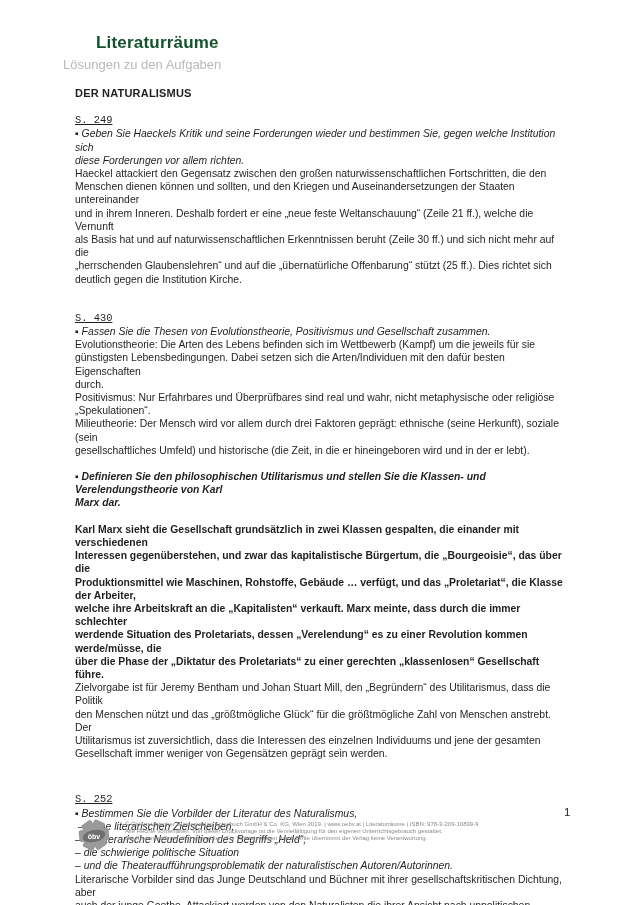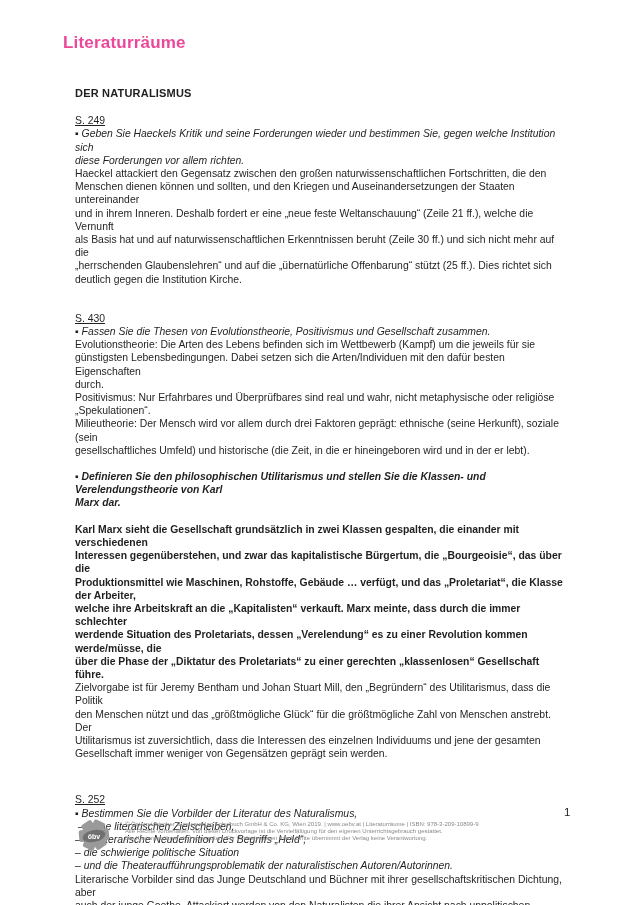--- a/index.html
+++ b/index.html
@@ -21,21 +21,21 @@
   .content {
     position: absolute;
     left: 75px;
     top: 87px;
     width: 494px;
     font-size: 10.4px;
     line-height: 13.2px;
   }
   .doc-title { font-size: 11px; font-weight: bold; letter-spacing: 0.2px; }
   p { margin: 0; white-space: pre-line; }
-  .sec-head { text-decoration: underline; }
+  .sec-head { text-decoration: underline; font-family: Liberation Mono, monospace; }
   .q { font-style: italic; }
   .mt-sec1 { margin-top: 14px; }
   .mt-sec2 { margin-top: 26px; }
   .mt-sec3 { margin-top: 33px; }
   .mt-para { margin-top: 13px; font-weight: bold; }
 
   
   .footer {
     position: absolute;
     left: 73px;
@@ -52,21 +52,22 @@
     font-size: 11.5px;
     color: #1f1f1f;
   }
 </style>
 </head>
 <body>
 
 <div class="page">
 
   <div class="header">
-    <div class="brand" style="color: #ec4899;">Literaturräume</div>
+    <div class="brand" style="color: #14532d; margin-left: 33px;">Literaturräume</div>
+    <div class="subtitle" style="color: rgb(185, 185, 185);">Lösungen zu den Aufgaben</div>
   </div>
 
   <div class="content">
     <div class="doc-title">DER NATURALISMUS</div>
 
     <p class="sec-head mt-sec1">S. 249</p>
     <p class="q">▪ Geben Sie Haeckels Kritik und seine Forderungen wieder und bestimmen Sie, gegen welche Institution sich
 diese Forderungen vor allem richten.</p>
     <p class="a">Haeckel attackiert den Gegensatz zwischen den großen naturwissenschaftlichen Fortschritten, die den
 Menschen dienen können und sollten, und den Kriegen und Auseinandersetzungen der Staaten untereinander

